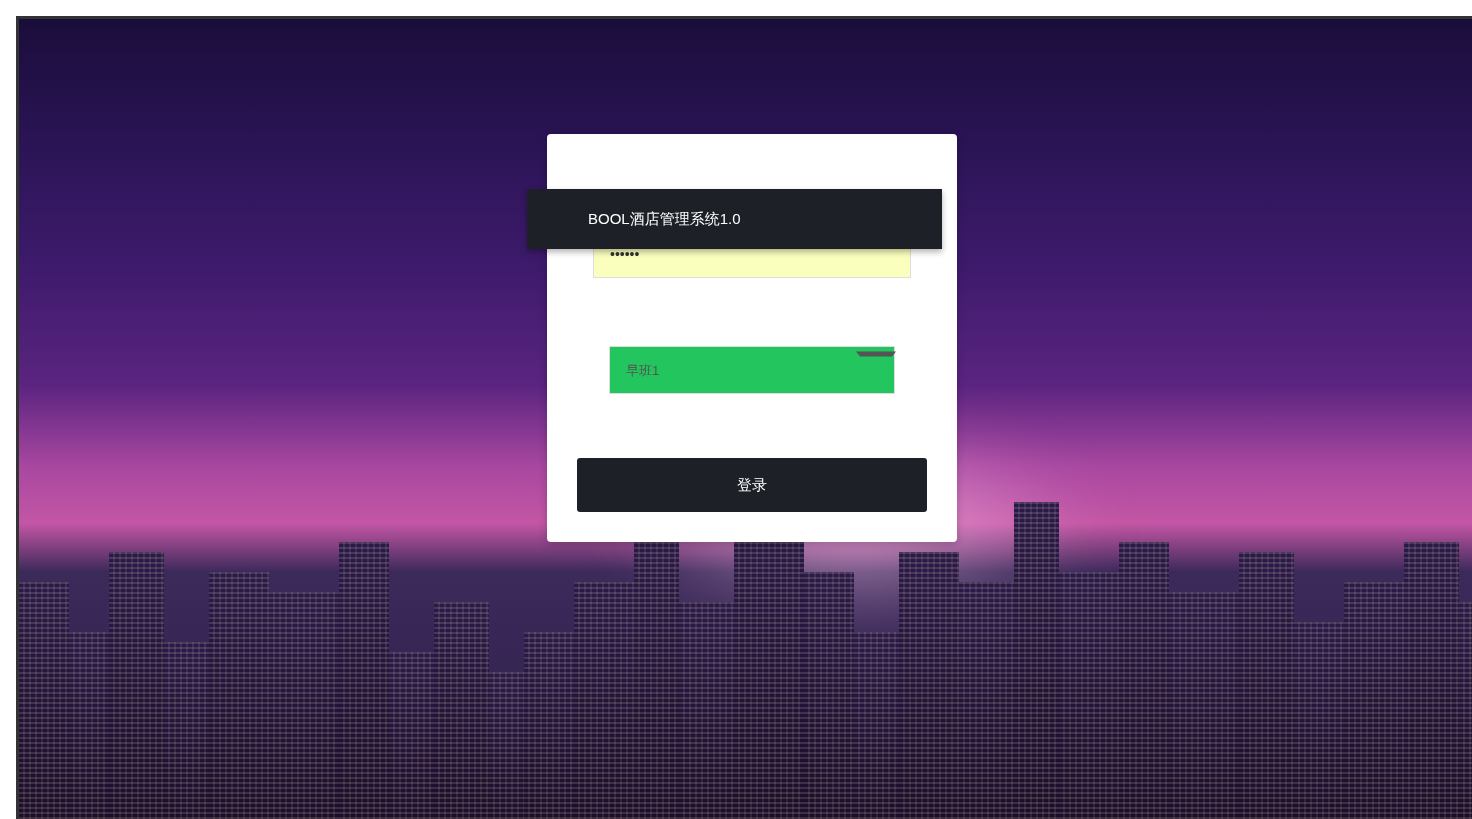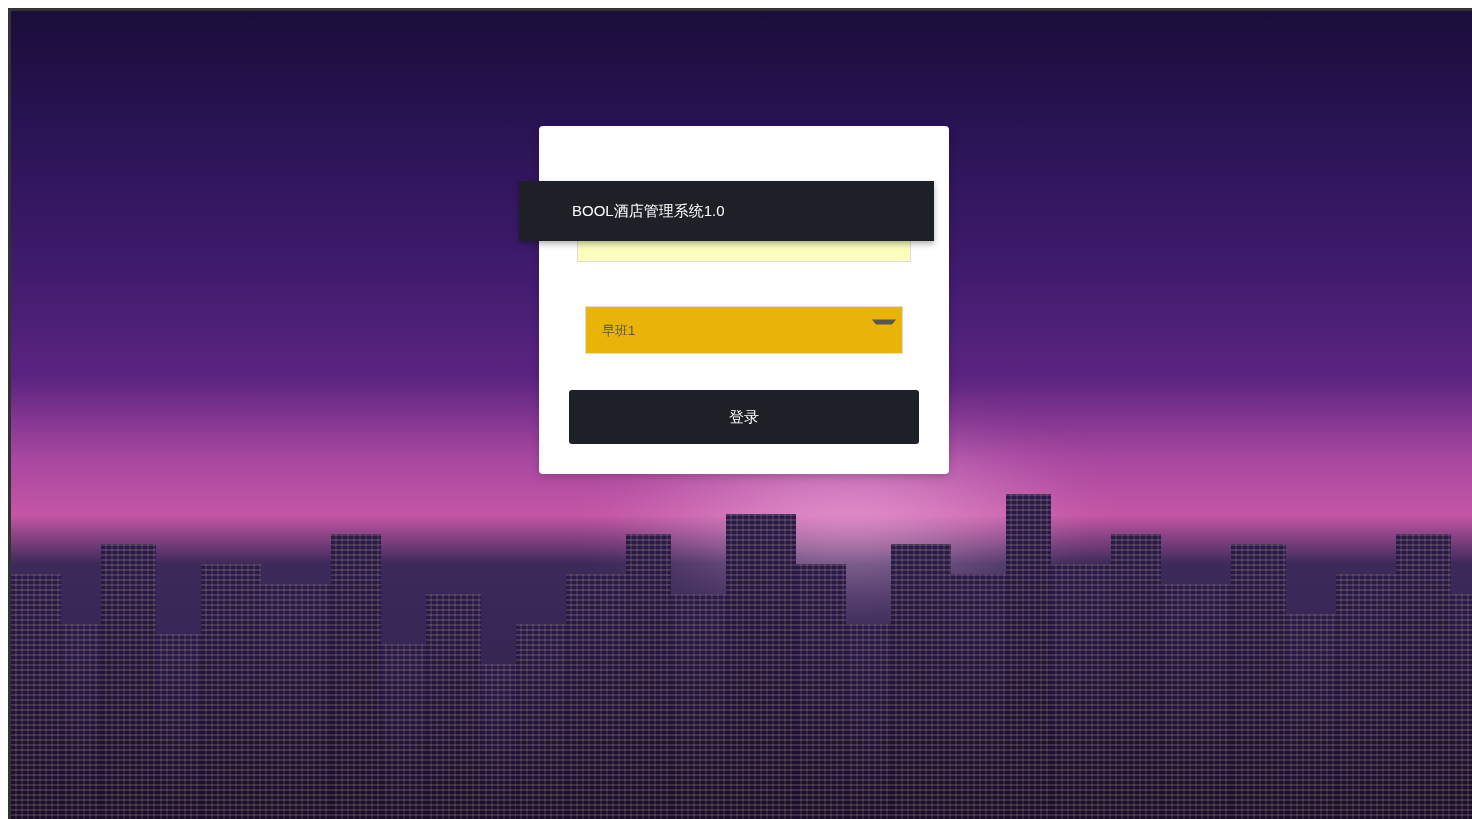--- a/index.html
+++ b/index.html
@@ -1,17 +1,17 @@
 <!DOCTYPE html>
 <html><head>
   <meta charset="utf-8">
   <style>
     * {
       margin: 0;
-      padding: 8px;
+      padding: 16px;
       box-sizing: border-box;
     }
     
     body {
       width: 1472px;
       height: 819px;
       font-family: "Microsoft YaHei", Arial, sans-serif;
       border: 3px solid #333;
       overflow: hidden;
       position: relative;
@@ -145,21 +145,21 @@
       position: relative;
       width: 100%;
     }
     
     .select-input {
       width: 100%;
       height: 48px;
       padding: 0 16px;
       border: 1px solid #ddd;
       font-size: 13px;
-      background: #eab308;
+      background: #22c55e;
       color: #555;
       outline: none;
       appearance: none;
       -webkit-appearance: none;
       cursor: pointer;
     }
     
     .select-arrow {
       position: absolute;
       right: 15px;
@@ -174,21 +174,21 @@
     }
     
     .login-button {
       width: 100%;
       height: 54px;
       background: #1d2127;
       color: #fff;
       border: none;
       font-size: 15px;
       cursor: pointer;
-      margin-top: 20px;
+      margin-top: 32px;
       border-radius: 3px;
     }
   </style>
 </head>
 <body>
 
 <div class="background">
   <div class="glow"></div>
   <div class="skyline">
     <div class="building lit b1"></div>

